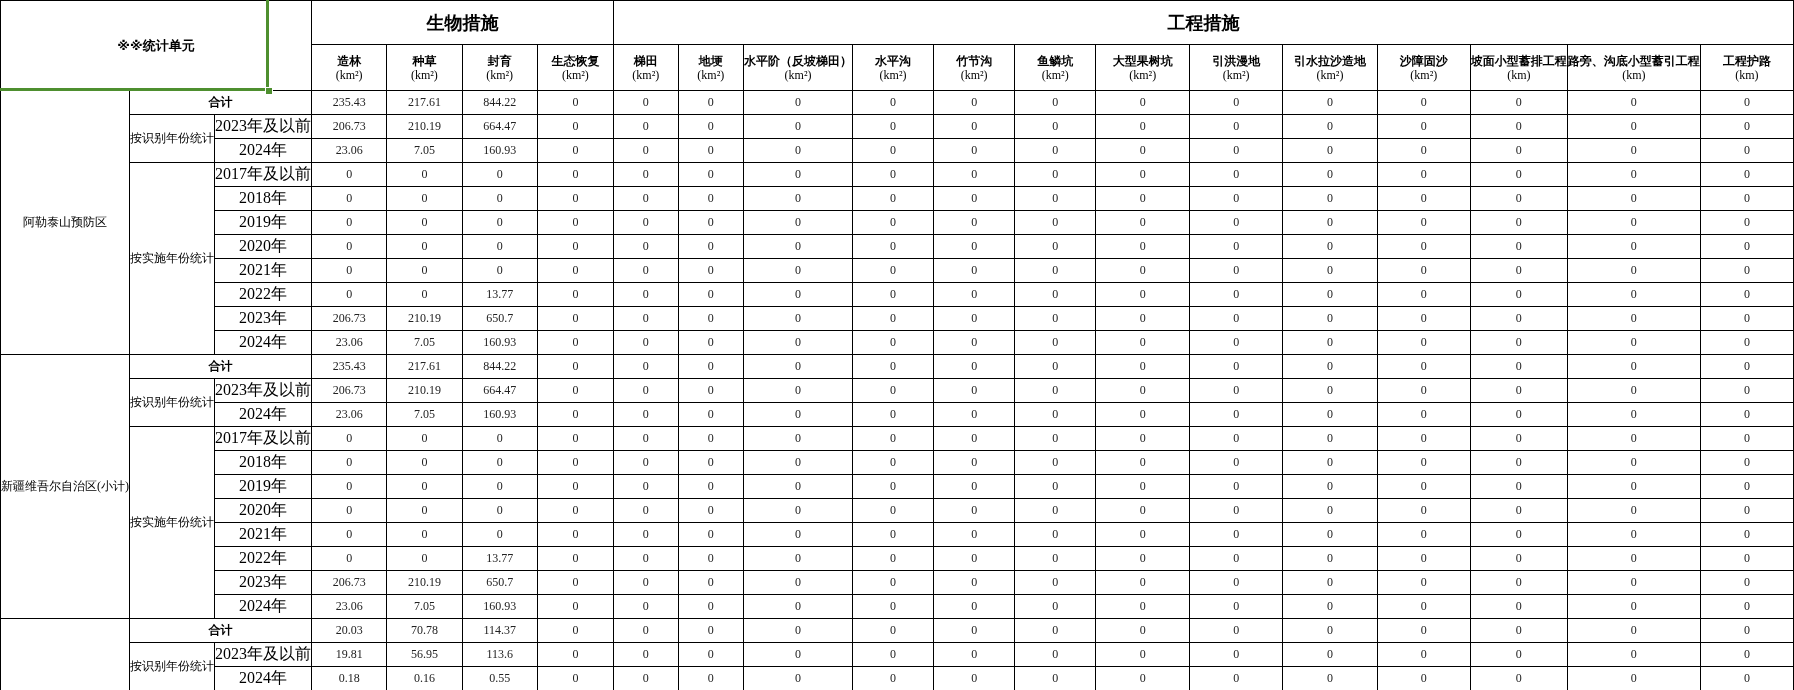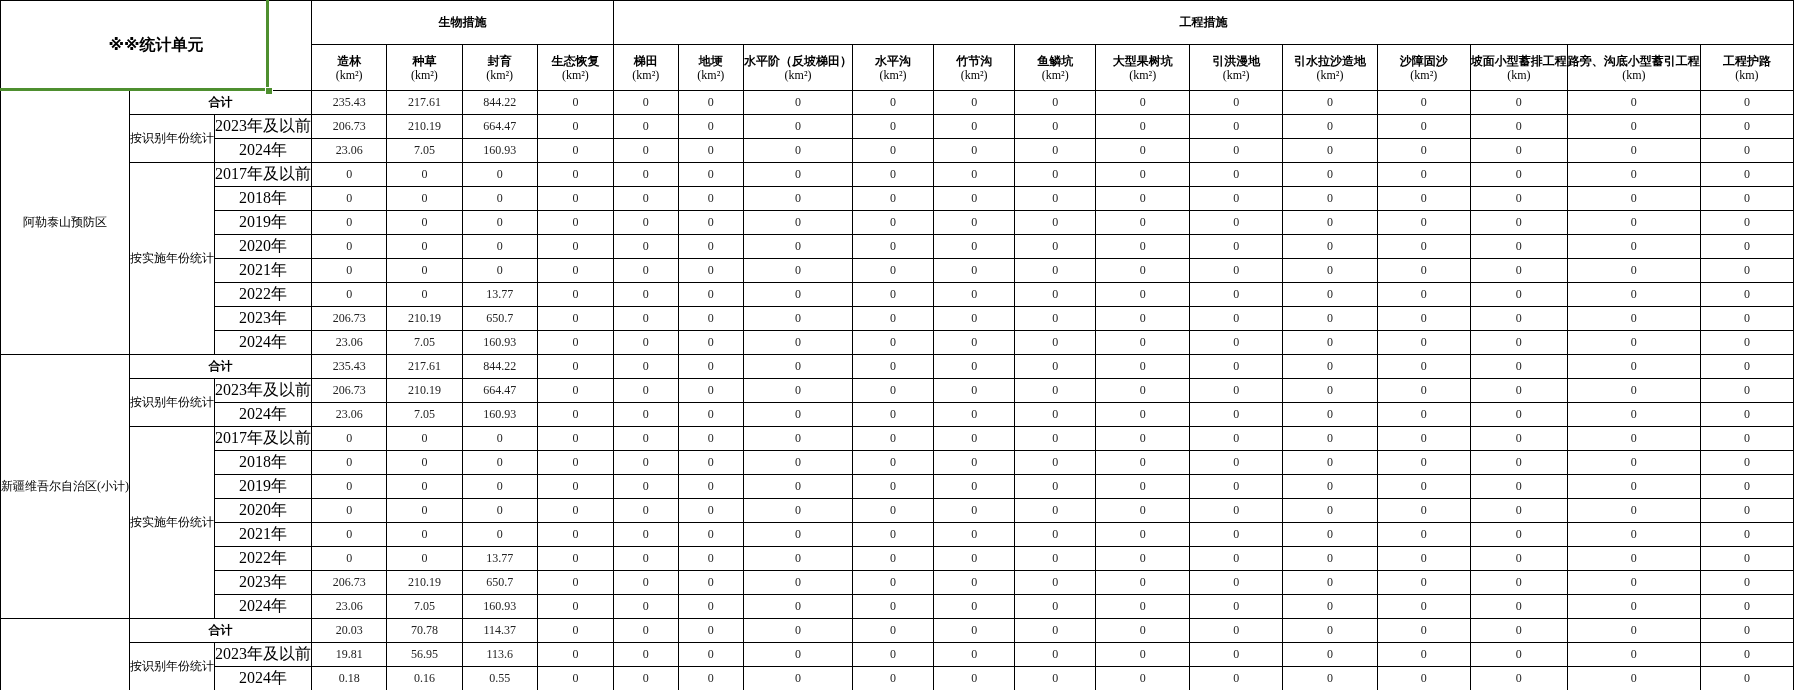--- a/index.html
+++ b/index.html
@@ -15,24 +15,24 @@
   }
   table.sheet td, table.sheet th {
     border: 1px solid #000;
     padding: 0;
     text-align: center;
     vertical-align: middle;
     overflow: hidden;
     white-space: nowrap;
   }
   th { font-weight: bold; font-family: "DejaVu Sans", "Liberation Sans", sans-serif; }
-  th.group { height: 43px; font-size: 12px; }
+  th.group { height: 43px; font-size: 18px; }
   th.colhead { height: 45px; font-size: 12px; line-height: 14px; white-space: normal; }
   th.colhead .unit { display: block; font-family: "Liberation Serif", serif; font-size: 12px; font-weight: normal; }
-  th.corner { font-size: 16px; border-left: none; border-top: none; }
+  th.corner { font-size: 13px; border-left: none; border-top: none; }
   td { height: 23px; font-size: 12px; }
   td.num { color: #222; }
   td.label { font-family: "DejaVu Sans", "Liberation Sans", sans-serif; font-size: 12px; font-weight: bold; }
   td.region { font-family: Liberation Serif, serif; font-size: 12px; white-space: normal; line-height: 15px; border-left: none; }
   td.cat { font-family: Liberation Serif, serif; font-size: 12px; white-space: normal; line-height: 15px; }
   td.year { font-size: 16px; }
   .sel-box {
     position: absolute; left: 0; top: 0; width: 266px; height: 88px;
     border-right: 3px solid #4e8f2f; border-bottom: 3px solid #4e8f2f;
     pointer-events: none;

